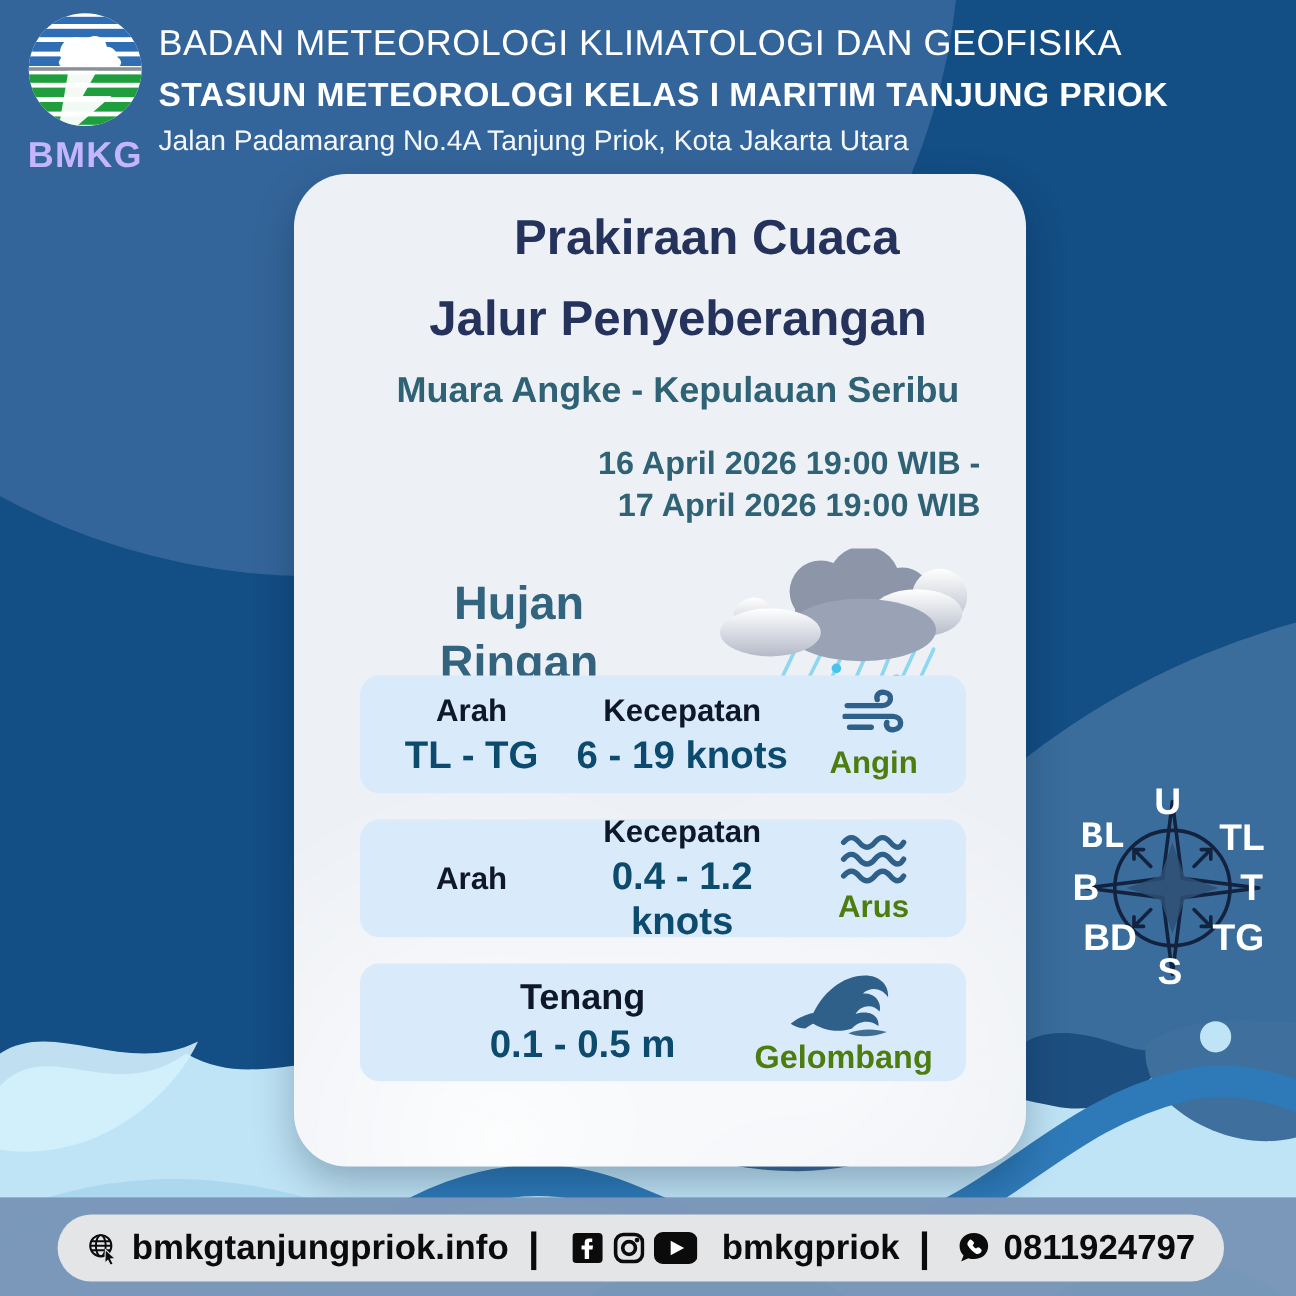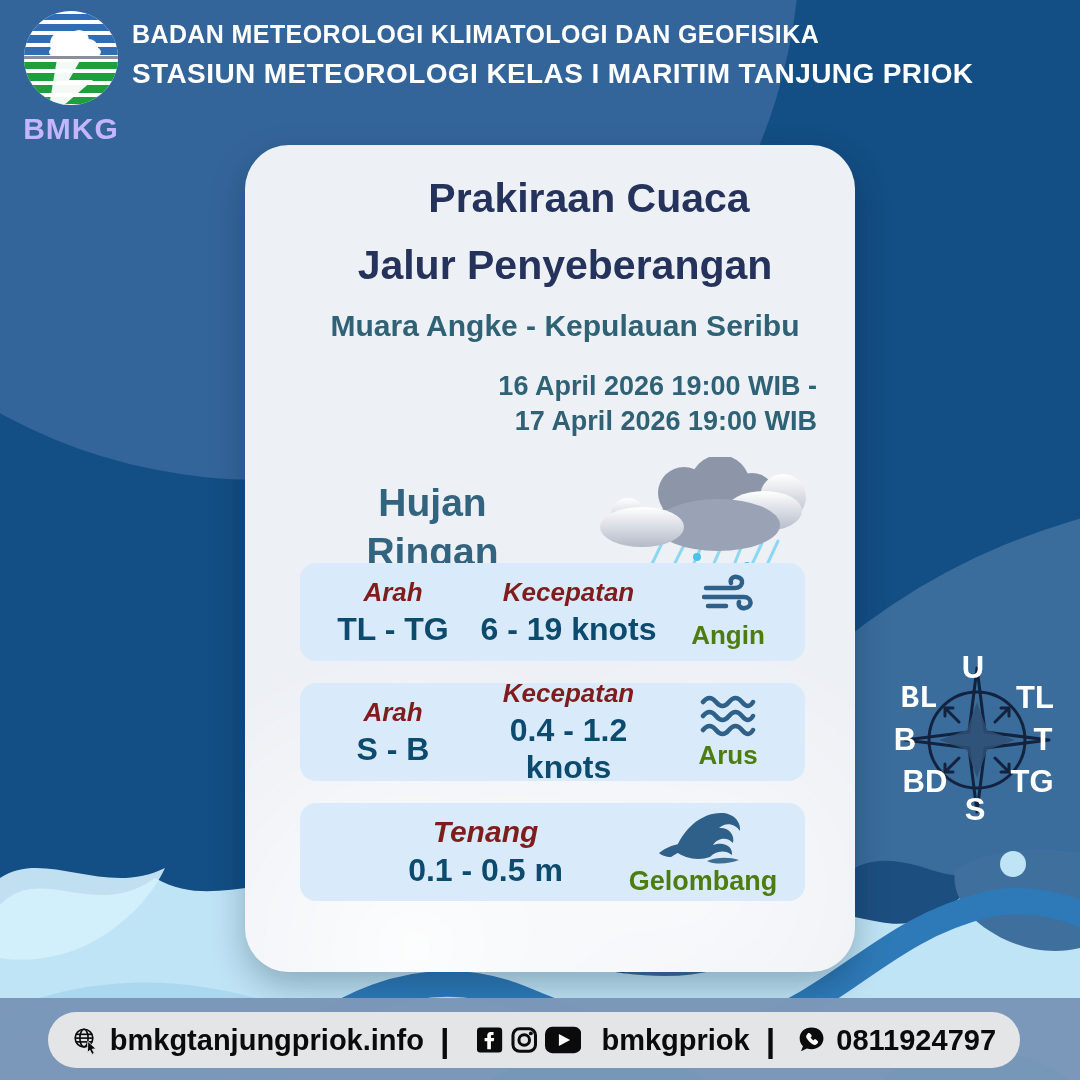--- a/index.html
+++ b/index.html
@@ -4,21 +4,21 @@
 <style>
   html,body{margin:0;padding:0;background:#0e3a63;}
   .canvas{position:relative;width:1080px;height:1080px;overflow:hidden;
           font-family:"Liberation Sans",sans-serif;-webkit-font-smoothing:antialiased;}
   .bg-svg{position:absolute;inset:0;z-index:0;}
 
   
   .logo-wrap{position:absolute;left:20px;top:10px;width:102px;text-align:center;z-index:3;}
   .logo-text{color:#c4b5fd;font-weight:700;font-size:30px;margin-top:2px;letter-spacing:1px;}
   .header-text{position:absolute;left:132px;top:20px;z-index:3;color:#ffffff;}
-  .h-line1{font-size:25px;font-weight:700;letter-spacing:.4px;}
+  .h-line1{font-size:30px;font-weight:400;letter-spacing:.4px;}
   .h-line2{font-size:28px;font-weight:700;letter-spacing:.4px;margin-top:9px;}
   .h-line3{font-size:23.5px;font-weight:300;margin-top:9px;color:#f3f7fb;}
 
   
   .card{position:absolute;left:245px;top:145px;width:610px;height:827px;z-index:2;
         background:#edf0f5;border-radius:44px;box-shadow:0 14px 34px rgba(2,20,48,.28);}
   .card::after{content:"";position:absolute;inset:0;border-radius:44px;pointer-events:none;
         background:radial-gradient(circle at 28% 97%, rgba(255,255,255,.85), rgba(255,255,255,0) 34%),
                    radial-gradient(circle at 75% 90%, rgba(255,255,255,.6), rgba(255,255,255,0) 30%);}
   .card-title1{margin-top:30px;padding-left:78px;text-align:center;
@@ -33,21 +33,21 @@
   .weather-text{width:185px;text-align:center;font-size:39px;font-weight:700;
         color:#33647f;line-height:1.25;}
   .cloud-box{margin-left:auto;width:245px;}
   .panels{position:absolute;left:55px;top:418px;width:505px;display:flex;
         flex-direction:column;gap:22px;z-index:2;}
   .panel{height:98px;background:#d9eafa;border-radius:16px;display:flex;
         align-items:center;padding:0 18px;box-sizing:border-box;}
   .p-col1{width:150px;text-align:center;}
   .p-col2{flex:1;text-align:center;}
   .p-center{flex:1;text-align:center;padding-left:34px;}
-  .p-label{font-size:26px;font-weight:600;color:#7f1d1d;font-style:italic;}
+  .p-label{font-size:26px;font-weight:600;color:#0f172a;}
   .p-value{font-size:32px;font-weight:700;color:#0c4a6e;margin-top:3px;}
   .p-col3{width:118px;text-align:center;}
   .p-col3 svg{display:block;margin:0 auto;}
   .p-icon-label{font-size:26px;font-weight:700;color:#4d7c0f;margin-top:1px;}
   .p3-icon-col{width:168px;text-align:center;}
 
   
   .compass{position:absolute;left:845px;top:622px;width:264px;height:236px;z-index:1;}
   .compass svg{position:absolute;inset:0;}
   .c-label{position:absolute;transform:translate(-50%,-50%);color:#ffffff;
@@ -120,20 +120,21 @@
         <rect x="0" y="75" width="96" height="8" fill="#1e9e3c"></rect>
         <rect x="0" y="87" width="96" height="7" fill="#1e9e3c"></rect>
         <polygon points="34,49 58,49 46,70 70,70 40,96 26,96" fill="#ffffff" opacity=".95"></polygon>
       </g>
     </svg>
     <div class="logo-text">BMKG</div>
   </div>
   <div class="header-text">
     <div class="h-line1">BADAN METEOROLOGI KLIMATOLOGI DAN GEOFISIKA</div>
     <div class="h-line2">STASIUN METEOROLOGI KELAS I MARITIM TANJUNG PRIOK</div>
+    <div class="h-line3">Jalan Padamarang No.4A Tanjung Priok, Kota Jakarta Utara</div>
   </div>
 
   <div class="card">
     <div class="card-title1">Prakiraan Cuaca</div>
     <div class="card-title2">Jalur Penyeberangan</div>
     <div class="card-route">Muara Angke - Kepulauan Seribu</div>
     <div class="card-dates">
       <div>16 April 2026 19:00 WIB -</div>
       <div>17 April 2026 19:00 WIB</div>
     </div>
@@ -209,21 +210,20 @@
               <path d="M6 33 H24"></path>
             </g>
           </svg>
           <div class="p-icon-label">Angin</div>
         </div>
       </div>
 
       <div class="panel">
         <div class="p-col1">
           <div class="p-label">Arah</div>
-          <div class="p-value">S - B</div>
         </div>
         <div class="p-col2">
           <div class="p-label">Kecepatan</div>
           <div class="p-value">0.4 - 1.2 knots</div>
         </div>
         <div class="p-col3">
           <svg width="56" height="46" viewBox="0 0 56 46">
             <g stroke="#2e6089" stroke-width="4.5" fill="none" stroke-linecap="round">
               <path d="M3 9 q6.5 -8 13 0 t13 0 t13 0 t11 0"></path>
               <path d="M3 23 q6.5 -8 13 0 t13 0 t13 0 t11 0"></path>

